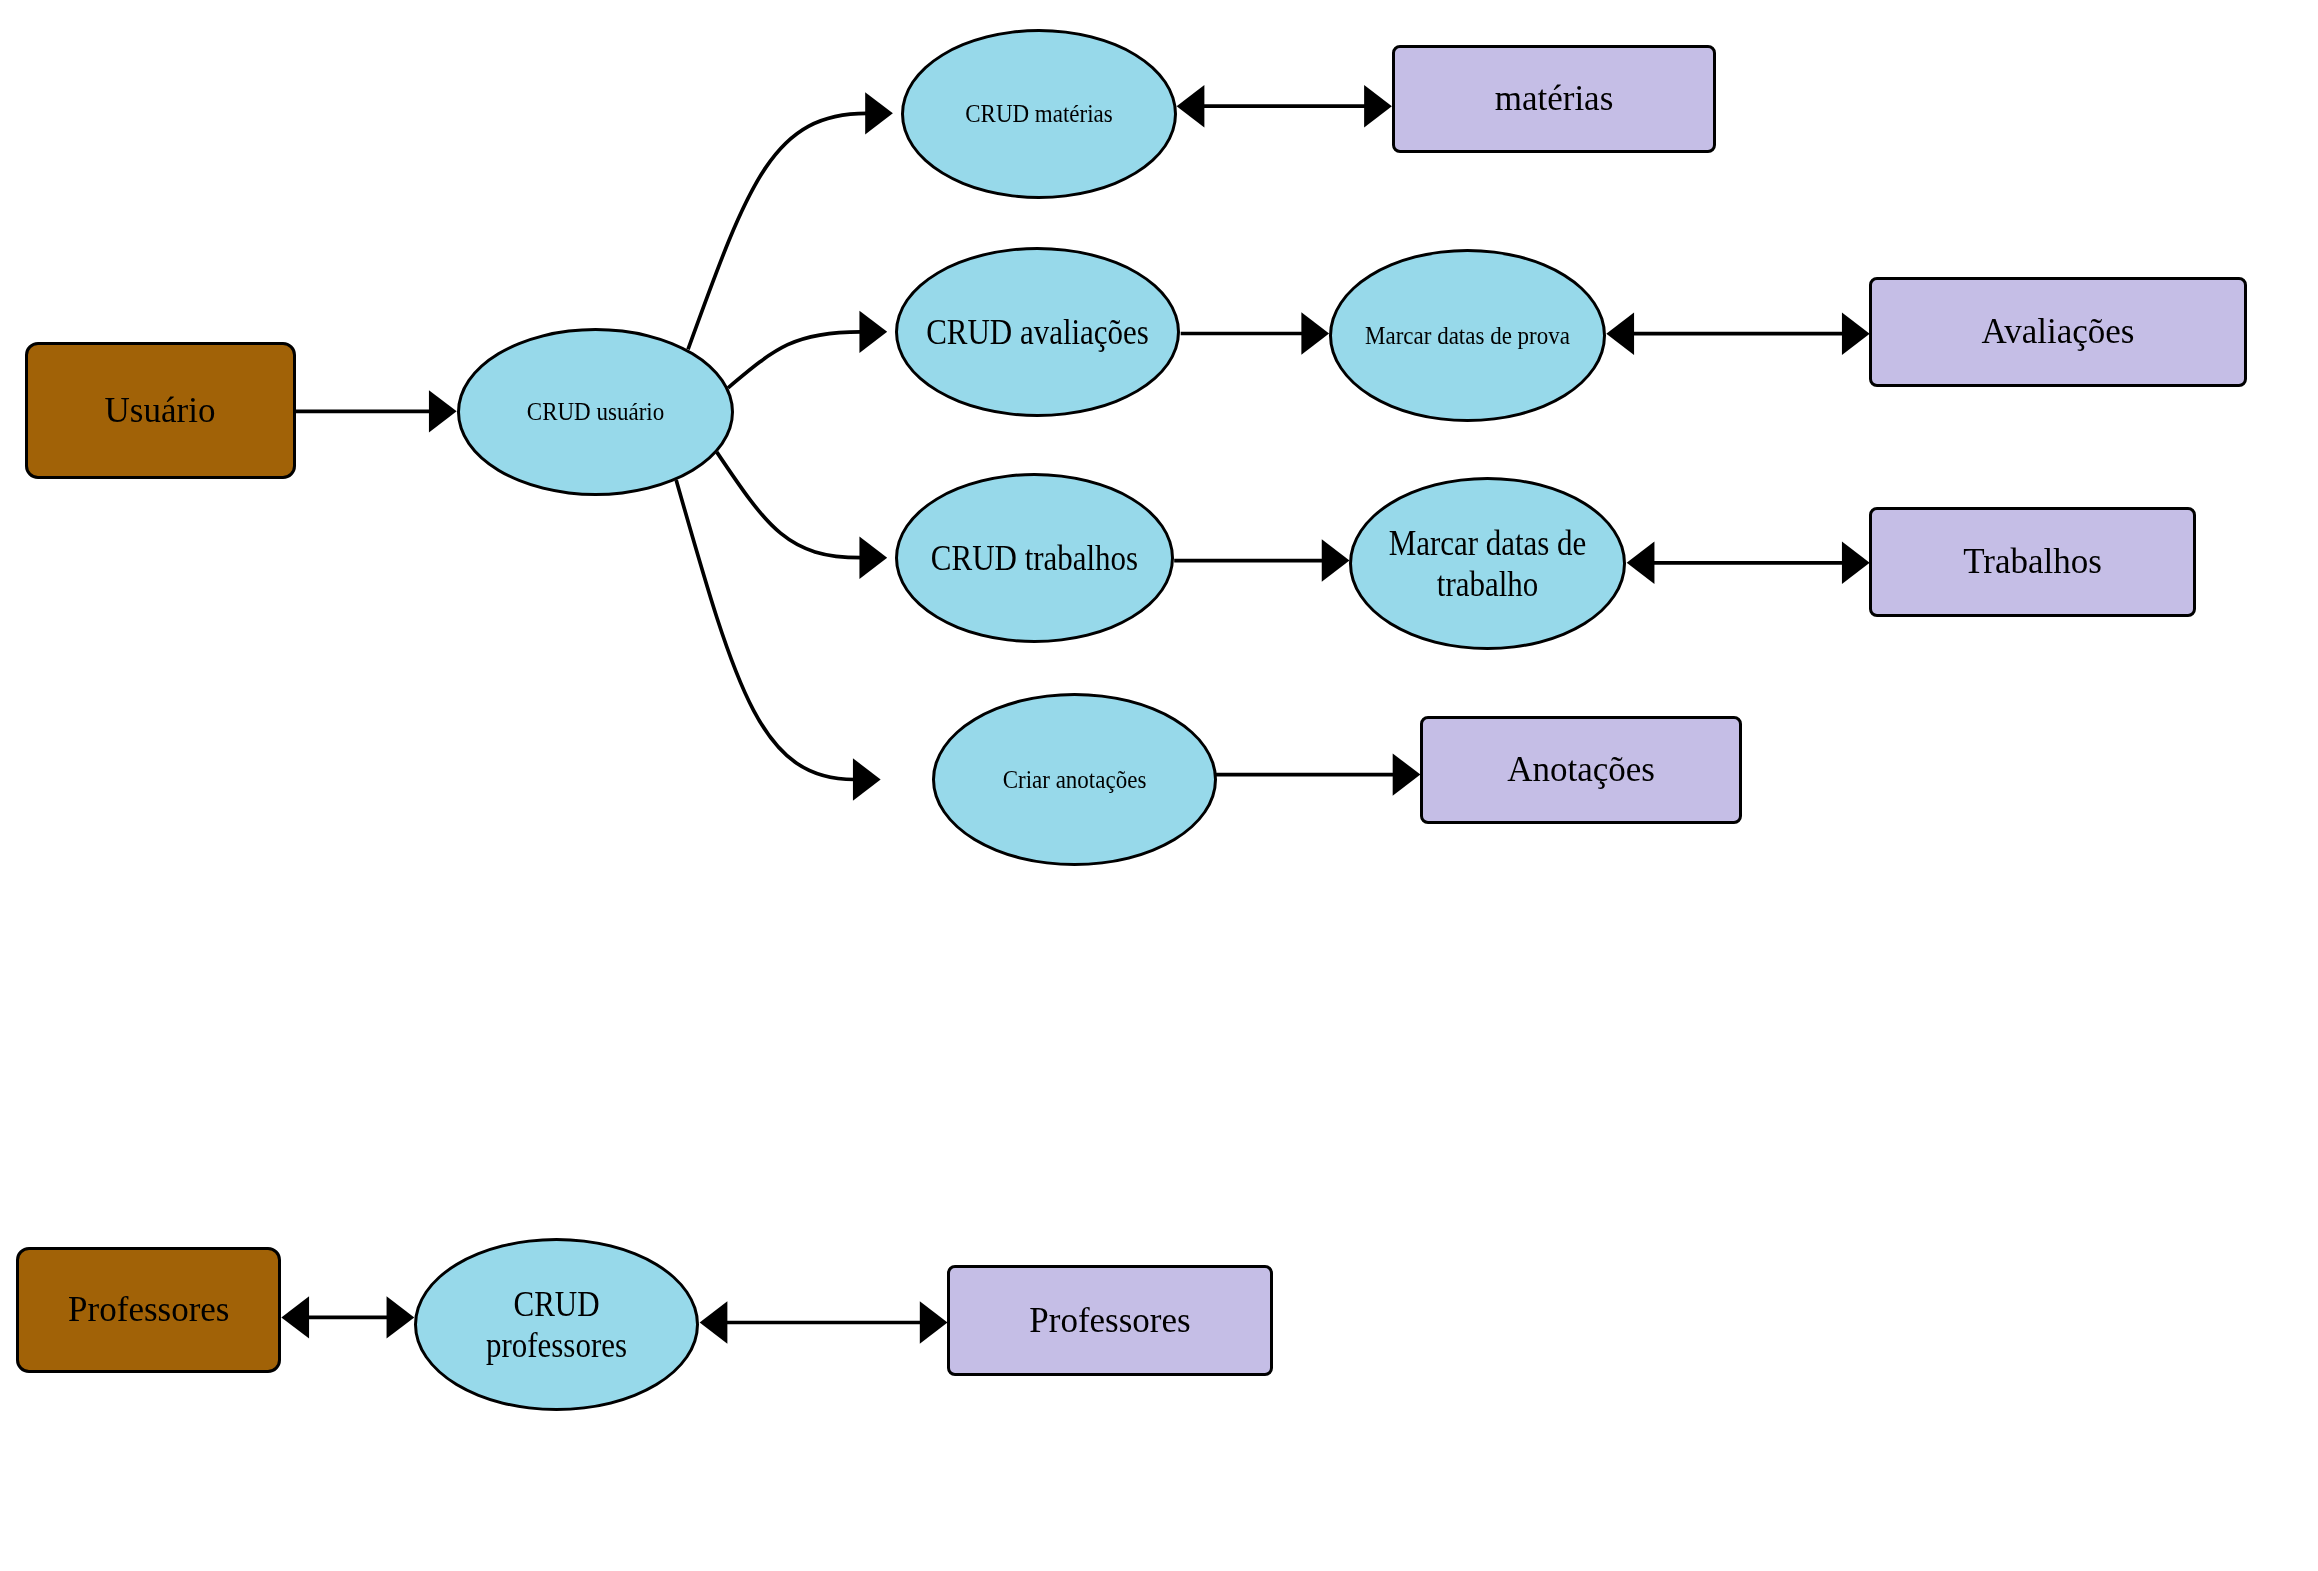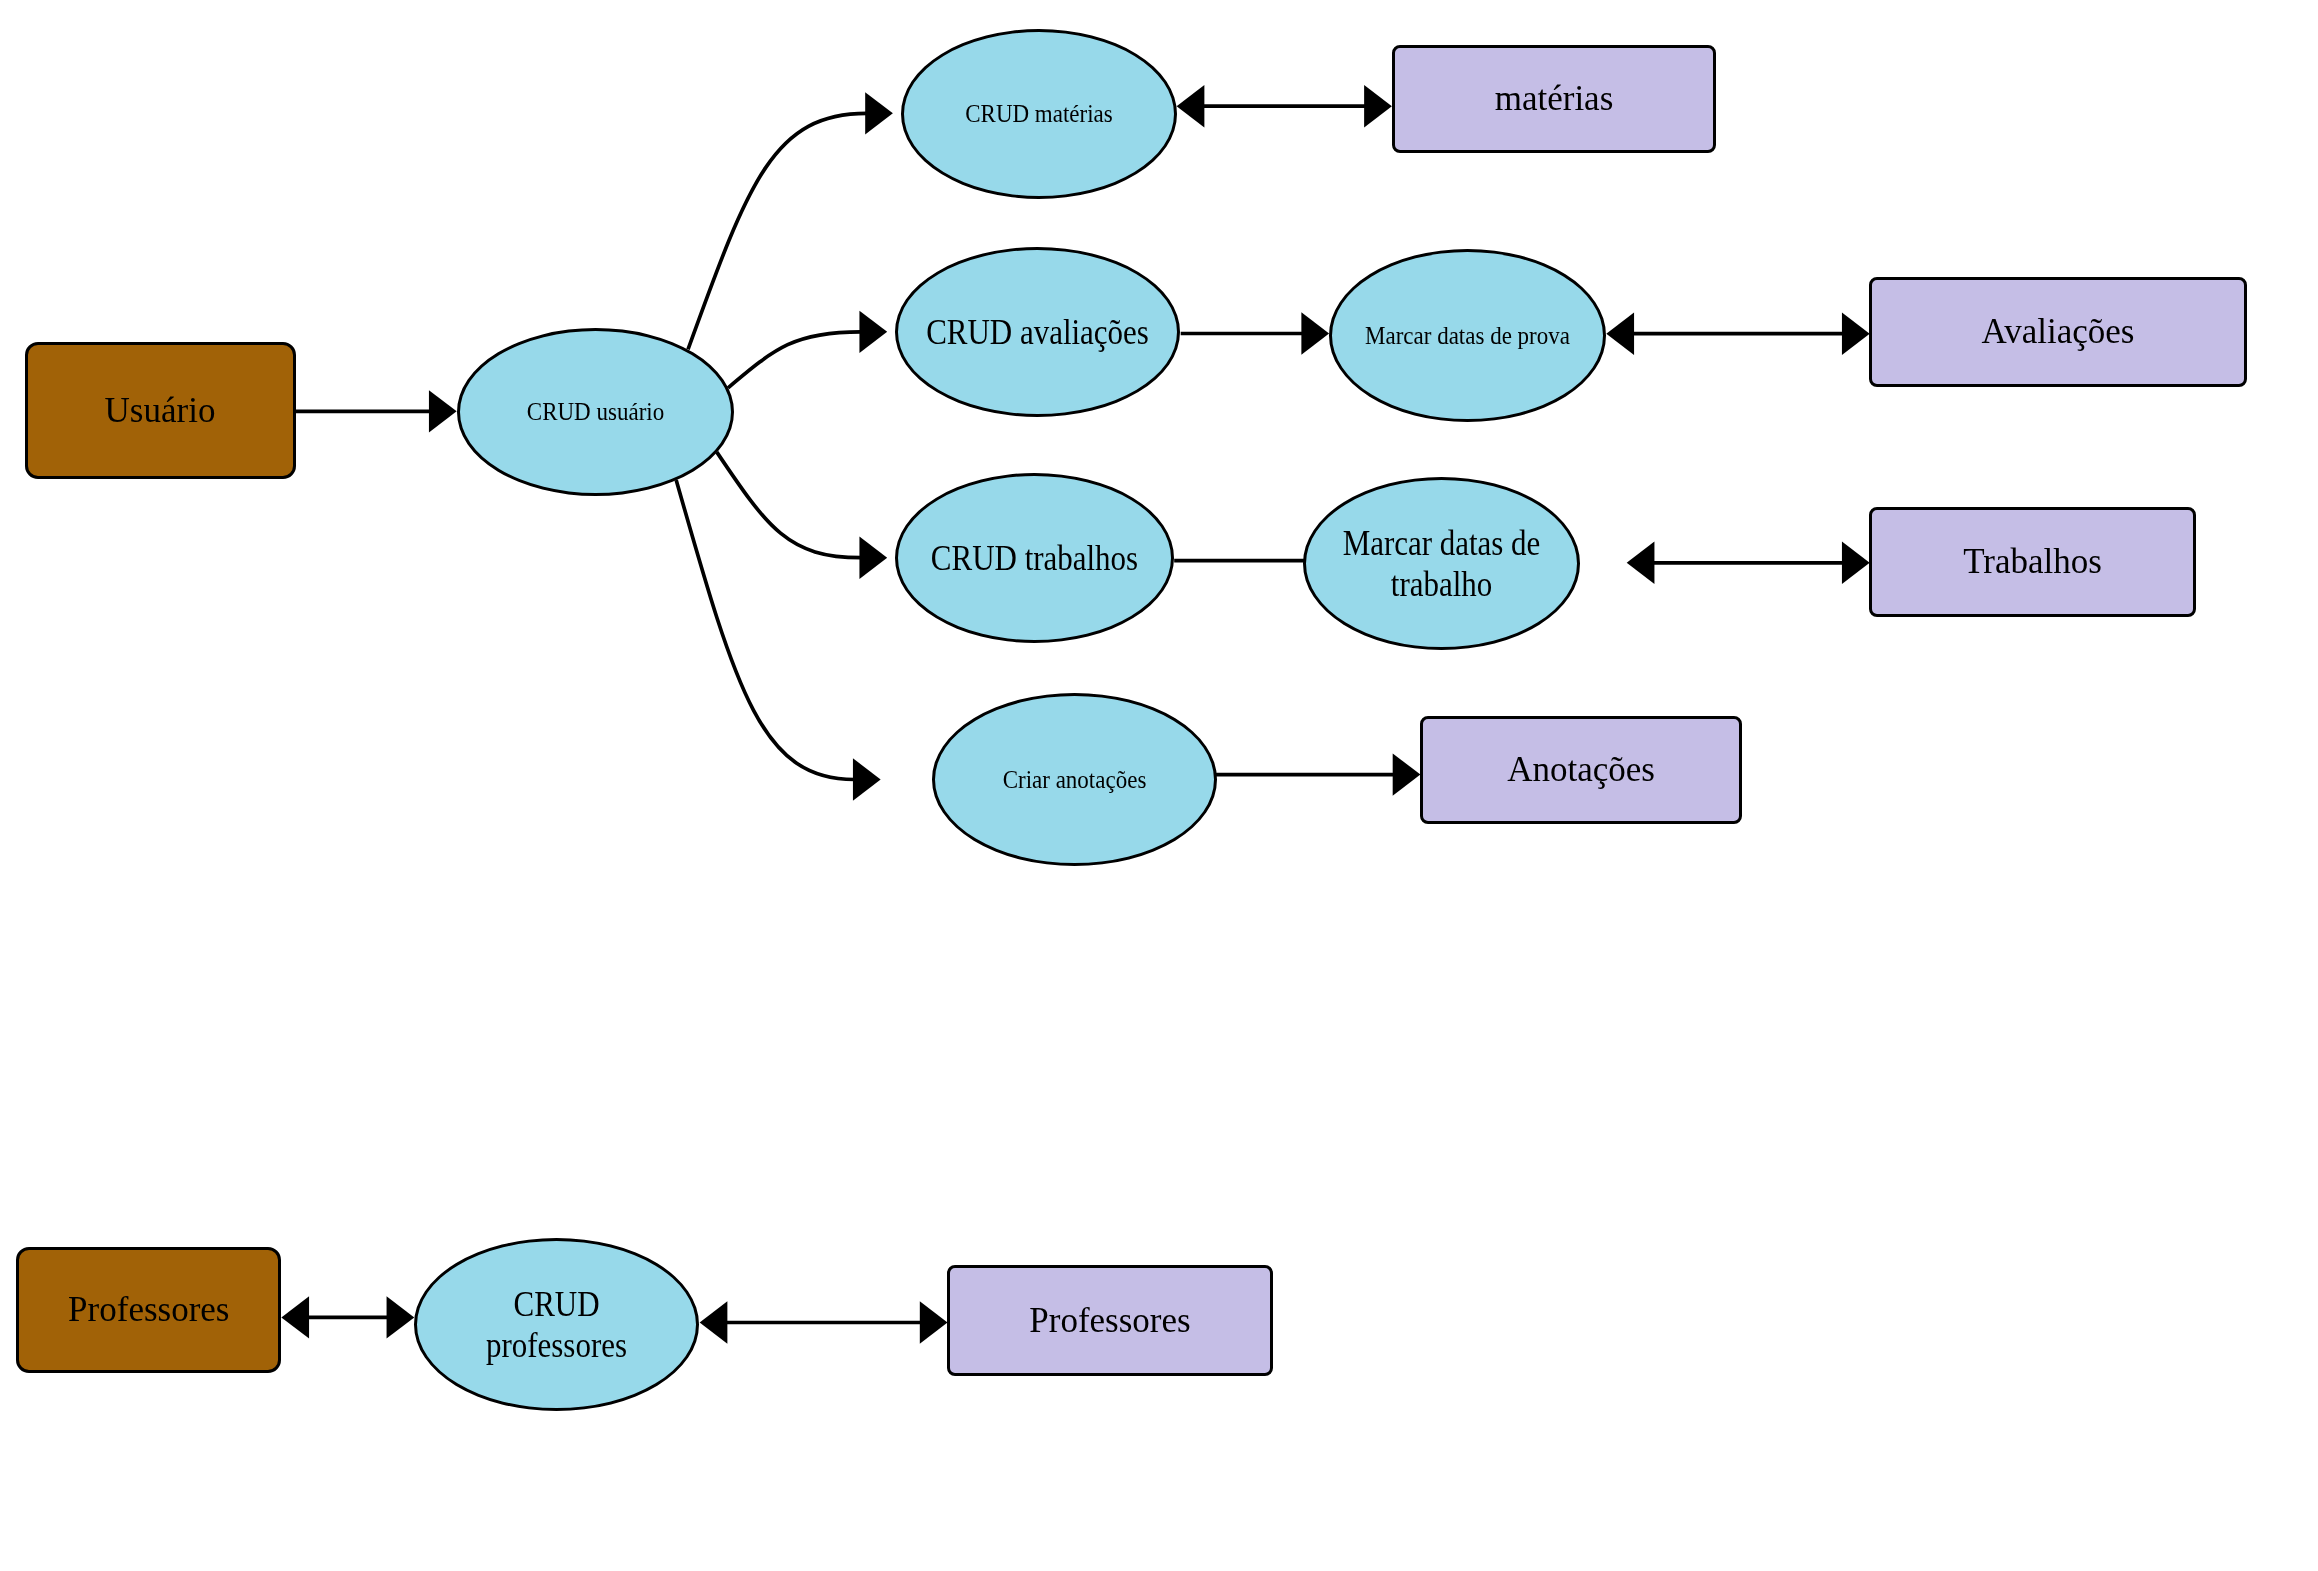--- a/index.html
+++ b/index.html
@@ -129,21 +129,21 @@
       </div>
       <div class="node process-ellipse big" style="left: 1329px; top: 249px; width: 277px; height: 173px;">
         <span class="lbl">Marcar datas de prova</span>
       </div>
       <div class="node entity-box" style="left: 1869px; top: 277px; width: 378px; height: 110px;">
         <span class="lbl">Avaliações</span>
       </div>
       <div class="node process-ellipse" style="left: 895px; top: 473px; width: 279px; height: 170px;">
         <span class="lbl">CRUD trabalhos</span>
       </div>
-      <div class="node process-ellipse" style="left: 1303px; top: 477px; width: 277px; height: 173px;">
+      <div class="node process-ellipse" style="left: 1349px; top: 477px; width: 277px; height: 173px;">
         <span class="lbl">Marcar datas de
 trabalho</span>
       </div>
       <div class="node entity-box" style="left: 1869px; top: 507px; width: 327px; height: 110px;">
         <span class="lbl">Trabalhos</span>
       </div>
       <div class="node process-ellipse big" style="left: 932px; top: 693px; width: 285px; height: 173px;">
         <span class="lbl">Criar anotações</span>
       </div>
       <div class="node entity-box" style="left: 1420px; top: 716px; width: 322px; height: 108px;">

